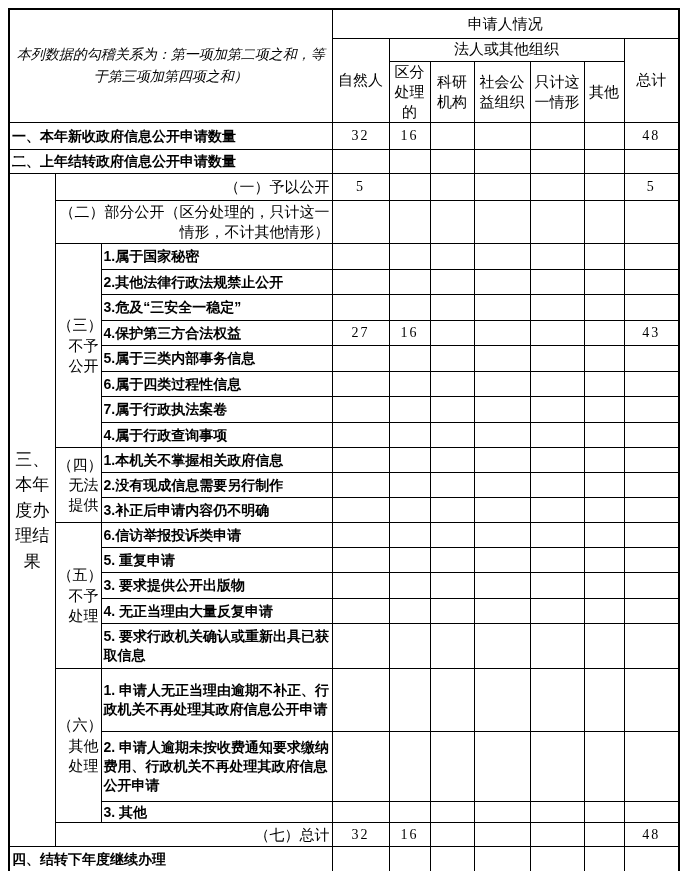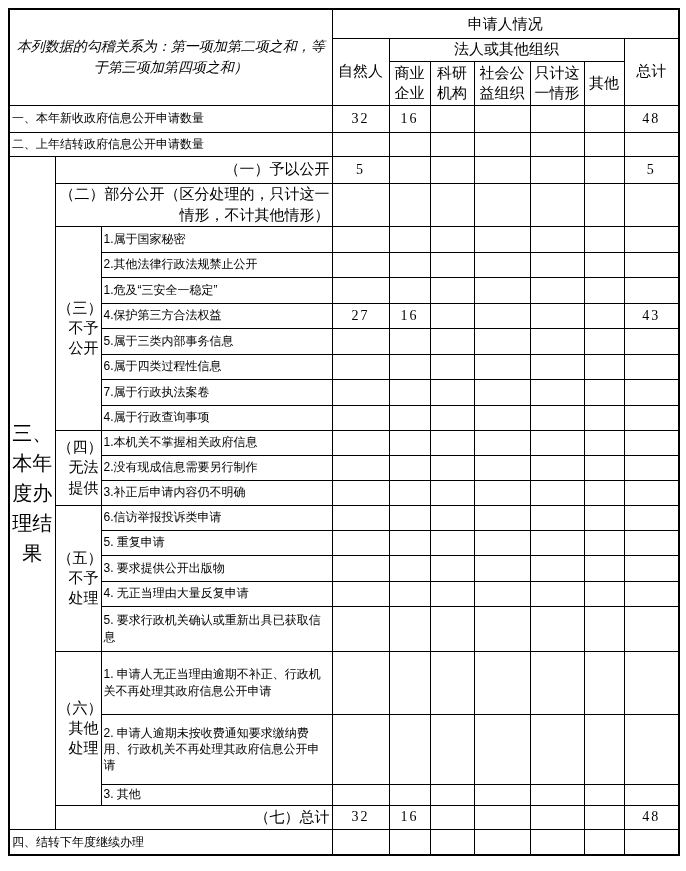--- a/index.html
+++ b/index.html
@@ -37,33 +37,34 @@
     line-height: 1.55;
     padding: 0 14px;
   }
   td.hdr {
     font-size: 15px;
     text-align: center;
     line-height: 1.35;
     padding: 0 1px;
   }
   td.lbl {
-    font-size: 12px;
+    font-size: 14px;
     text-align: left;
     line-height: 1.35;
     padding: 0 1px 0 2px;
+    font-weight: bold;
   }
   td.grp {
     font-size: 15px;
     text-align: right;
     line-height: 1.35;
     padding: 0 1px 0 2px;
   }
   td.sec {
-    font-size: 20px;
+    font-size: 17px;
     text-align: center;
     line-height: 1.5;
     padding: 0 1px;
   }
   td.num {
     font-family: "Liberation Serif", "DejaVu Serif", serif;
     font-size: 14px;
     text-align: center;
     letter-spacing: 2px;
     padding: 0;
@@ -90,21 +91,21 @@
       <tr style="height:29px">
     <td class="note" colspan="3" rowspan="3">本列数据的勾稽关系为：第一项加第二项之和，等于第三项加第四项之和）</td>
     <td class="hdr" colspan="7">申请人情况</td>
   </tr>
   <tr style="height:23px">
     <td class="hdr" rowspan="2">自然人</td>
     <td class="hdr" colspan="5">法人或其他组织</td>
     <td class="hdr" rowspan="2">总计</td>
   </tr>
   <tr style="height:44px">
-    <td class="hdr">商业企业</td>
+    <td class="hdr">区分处理的</td>
     <td class="hdr">科研机构</td>
     <td class="hdr">社会公益组织</td>
     <td class="hdr">只计这一情形</td>
     <td class="hdr">其他</td>
   </tr>
 
   <tr style="height:27px">
     <td class="lbl" colspan="3">一、本年新收政府信息公开申请数量</td>
     <td class="num">32</td>
     <td class="num">16</td>
@@ -164,21 +165,21 @@
     <td class="lbl">2.其他法律行政法规禁止公开</td>
     <td class="num"></td>
     <td class="num"></td>
     <td class="num"></td>
     <td class="num"></td>
     <td class="num"></td>
     <td class="num"></td>
     <td class="num"></td>
   </tr>
   <tr style="height:26px">
-    <td class="lbl">1.危及“三安全一稳定”</td>
+    <td class="lbl">3.危及“三安全一稳定”</td>
     <td class="num"></td>
     <td class="num"></td>
     <td class="num"></td>
     <td class="num"></td>
     <td class="num"></td>
     <td class="num"></td>
     <td class="num"></td>
   </tr>
   <tr style="height:25px">
     <td class="lbl">4.保护第三方合法权益</td>

